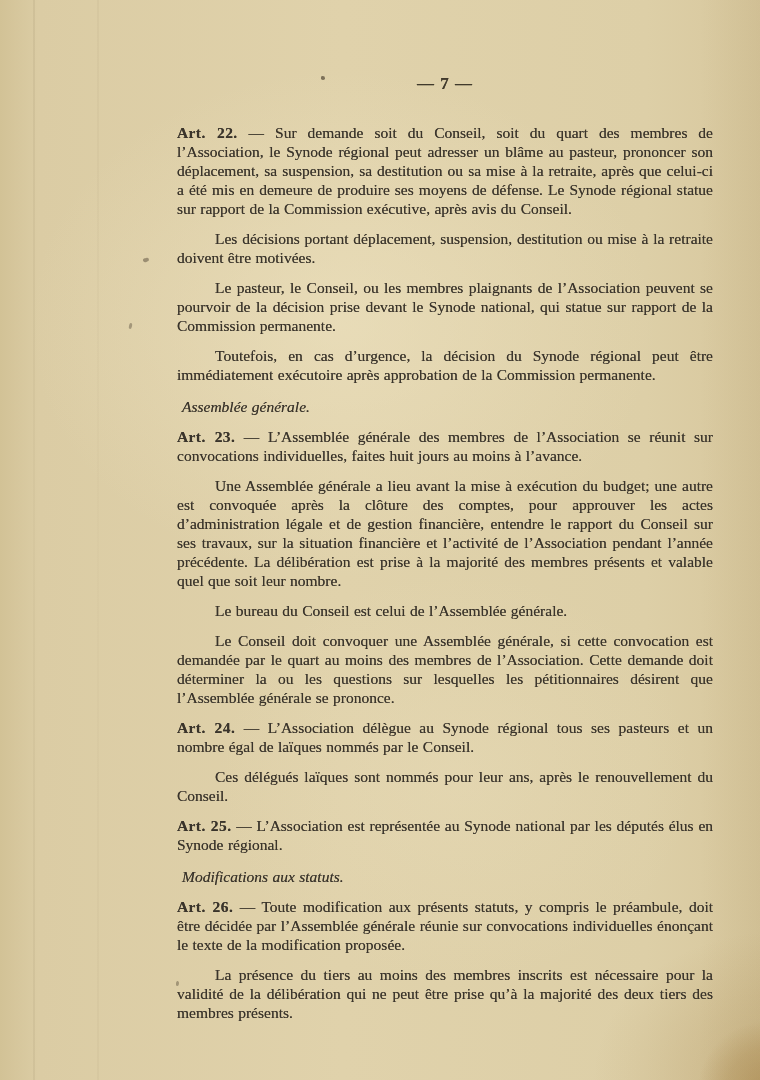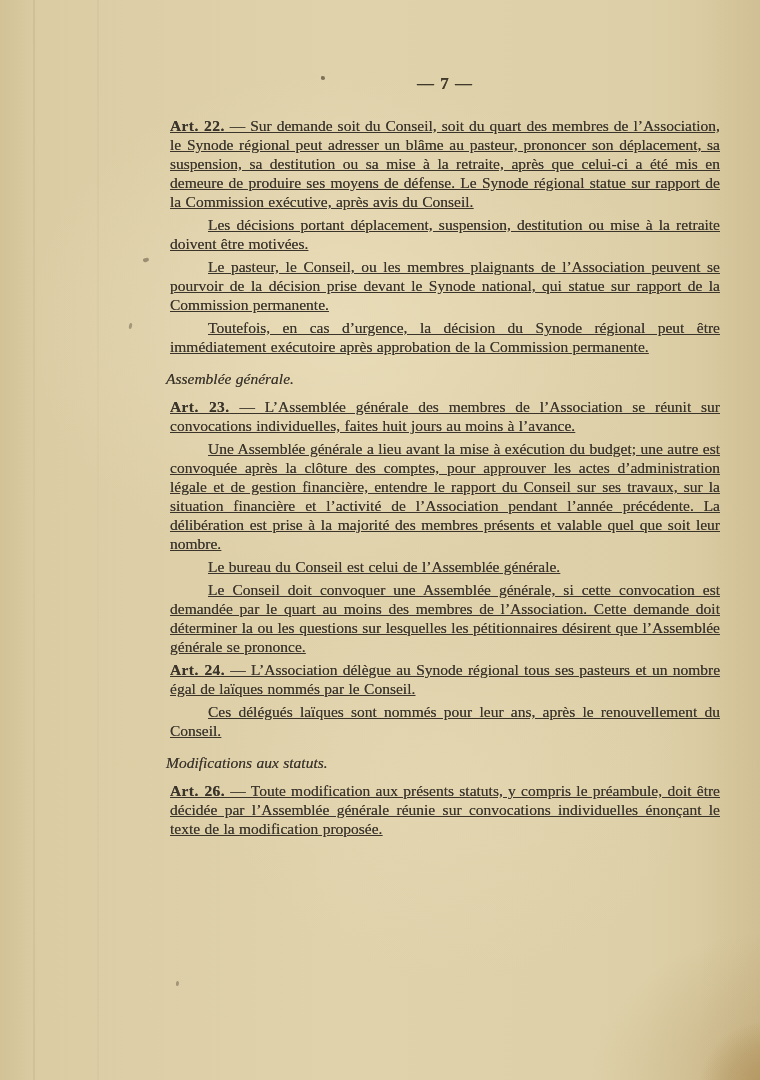--- a/index.html
+++ b/index.html
@@ -69,30 +69,29 @@
     font-size: 15.5px;
     line-height: 19px;
     text-align: justify;
     hyphens: auto;
     -webkit-hyphens: auto;
     word-spacing: 0.5px;
     color: #3a342b;
     text-shadow: 0 0 .4px rgba(58,52,43,.75);
   }
   .content p {
-    margin: 4px;
+    margin: 11px;
     text-indent: 38px;
-    text-decoration: underline;
   }
   .content p.article { text-indent: 0; }
   .content p.extra-space { margin-top: 6px; }
   .art-label { font-weight: bold; letter-spacing: .4px; }
   .heading {
     font-style: italic;
-    margin: 13px 0 9px 0;
+    margin: 13px 0 9px 16px;
   }
 </style>
 </head>
 <body>
 
 <div class="page">
   <div class="crease crease-1"></div>
   <div class="crease crease-2"></div>
   <div class="speck speck-a"></div>
   <div class="speck speck-b"></div>
@@ -106,16 +105,18 @@
       <p class="para">Les décisions portant déplacement, suspension, destitution ou mise à la retraite doivent être motivées.</p>
       <p class="para">Le pasteur, le Conseil, ou les membres plaignants de l’Association peuvent se pourvoir de la décision prise devant le Synode national, qui statue sur rapport de la Commission permanente.</p>
       <p class="para">Toutefois, en cas d’urgence, la décision du Synode régional peut être immédiatement exécutoire après approbation de la Commission permanente.</p>
       <div class="heading">Assemblée générale.</div>
       <p class="article"><span class="art-label">Art. 23.</span> — L’Assemblée générale des membres de l’Association se réunit sur convocations individuelles, faites huit jours au moins à l’avance.</p>
       <p class="para">Une Assemblée générale a lieu avant la mise à exécution du budget; une autre est convoquée après la clôture des comptes, pour approuver les actes d’administration légale et de gestion financière, entendre le rapport du Conseil sur ses travaux, sur la situation financière et l’activité de l’Association pendant l’année précédente. La délibération est prise à la majorité des membres présents et valable quel que soit leur nombre.</p>
       <p class="para">Le bureau du Conseil est celui de l’Assemblée générale.</p>
       <p class="para">Le Conseil doit convoquer une Assemblée générale, si cette convocation est demandée par le quart au moins des membres de l’Association. Cette demande doit déterminer la ou les questions sur lesquelles les pétitionnaires désirent que l’Assemblée générale se prononce.</p>
       <p class="article"><span class="art-label">Art. 24.</span> — L’Association délègue au Synode régional tous ses pasteurs et un nombre égal de laïques nommés par le Conseil.</p>
       <p class="para">Ces délégués laïques sont nommés pour leur ans, après le renouvellement du Conseil.</p>
+      <p class="article extra-space"><span class="art-label">Art. 25.</span> — L’Association est représentée au Synode national par les députés élus en Synode régional.</p>
       <div class="heading">Modifications aux statuts.</div>
       <p class="article"><span class="art-label">Art. 26.</span> — Toute modification aux présents statuts, y compris le préambule, doit être décidée par l’Assemblée générale réunie sur convocations individuelles énonçant le texte de la modification proposée.</p>
+      <p class="para">La présence du tiers au moins des membres inscrits est nécessaire pour la validité de la délibération qui ne peut être prise qu’à la majorité des deux tiers des membres présents.</p>
     </div>
 </div>
 
 </body></html>

